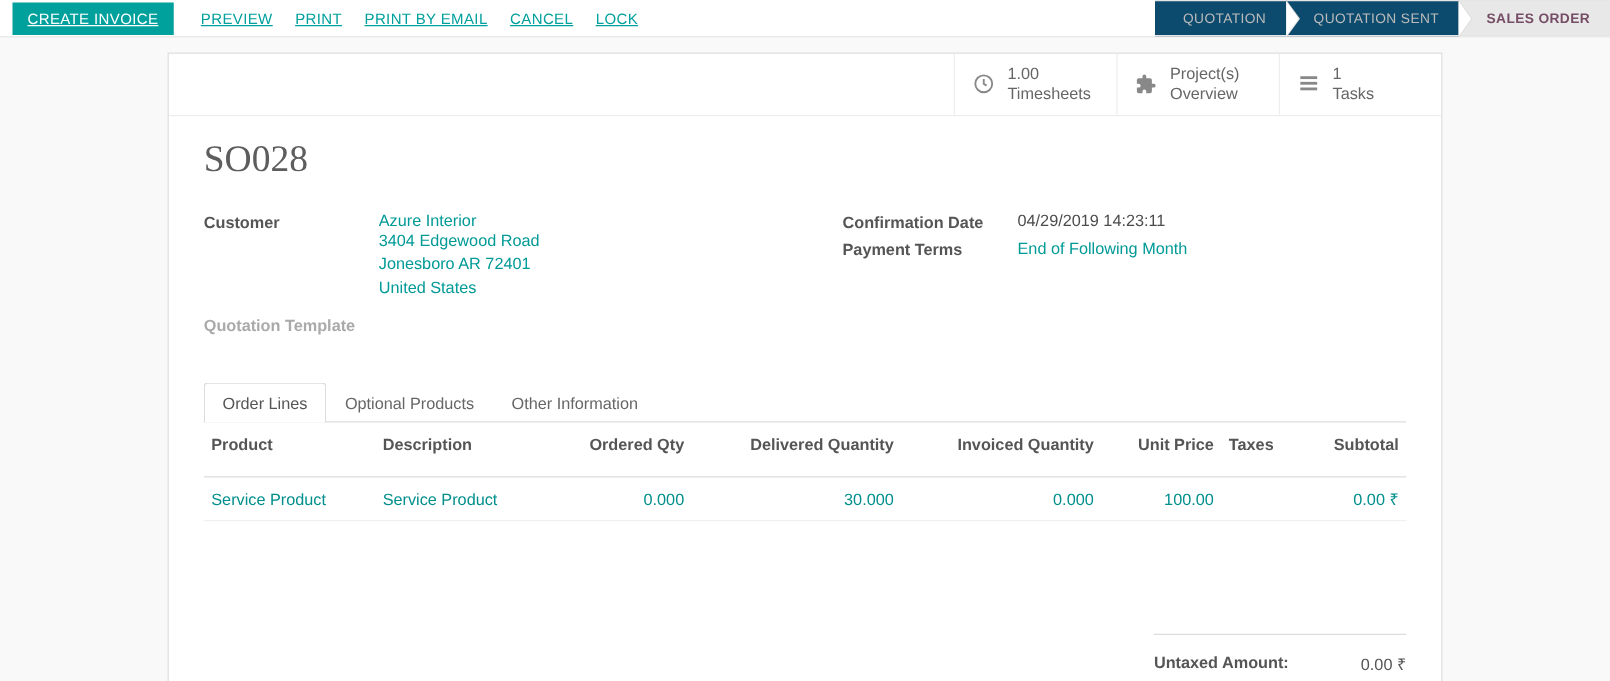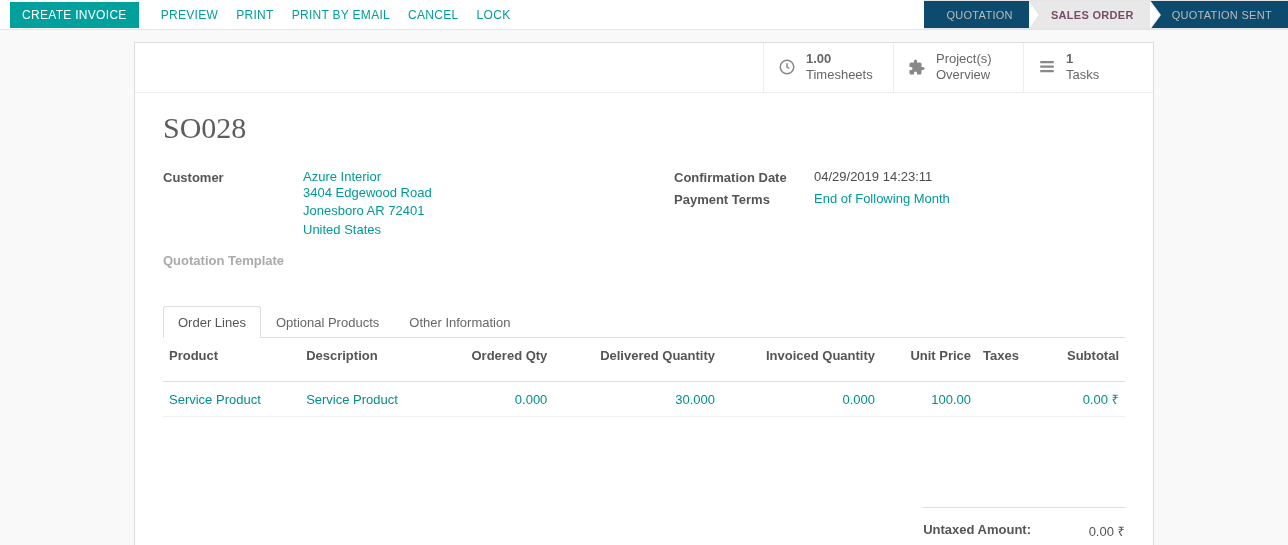--- a/index.html
+++ b/index.html
@@ -18,20 +18,21 @@
     border-bottom: 1px solid #e5e5e5;
     height: 30px;
     padding-left: 10px;
   }
   .action-buttons { display: flex; align-items: center; gap: 18px; }
   .btn {
     font-size: 12px;
     letter-spacing: 0.3px;
     cursor: pointer;
     user-select: none;
+    text-decoration: underline;
   }
   .btn-primary {
     background: #00a09d;
     color: #fff;
     padding: 6px 12px;
     margin-right: 4px;
   }
   .btn-link { color: #00a09d; }
   .status-steps { display: flex; align-items: stretch; height: 100%; }
   .step {
@@ -92,21 +93,21 @@
     display: flex;
     align-items: center;
     gap: 10px;
     min-width: 130px;
     padding: 8px 14px;
     border-left: 1px solid #eee;
     cursor: pointer;
   }
   .stat-icon { color: #888; display: flex; align-items: center; }
   .stat-main { font-size: 13px; color: #666; line-height: 1.25; }
-  .stat-value { font-weight: 700; }
+  .stat-value { font-weight: 400; }
 
   .sheet-body { padding: 18px 28px 24px; }
   .title {
     font-size: 30px;
     font-weight: 400;
     color: #5d5d5d;
     margin-bottom: 24px;
     font-family: Georgia, "Times New Roman", serif;
   }
   .form-grid { display: flex; gap: 60px; margin-bottom: 32px; }
@@ -186,22 +187,22 @@
   <div class="action-buttons">
     <span class="btn btn-primary">CREATE INVOICE</span>
     <span class="btn btn-link">PREVIEW</span>
     <span class="btn btn-link">PRINT</span>
     <span class="btn btn-link">PRINT BY EMAIL</span>
     <span class="btn btn-link">CANCEL</span>
     <span class="btn btn-link">LOCK</span>
   </div>
   <div class="status-steps">
     <div class="step">QUOTATION</div>
+    <div class="step">QUOTATION SENT</div>
     <div class="step step-active">SALES ORDER</div>
-    <div class="step">QUOTATION SENT</div>
   </div>
 </div>
 
 <div class="sheet-wrap">
   <div class="sheet">
 
     <div class="stat-row">
       <div class="stat-btn">
         <span class="stat-icon">
           <svg width="18" height="18" viewBox="0 0 24 24" fill="none" stroke="#888" stroke-width="2">

